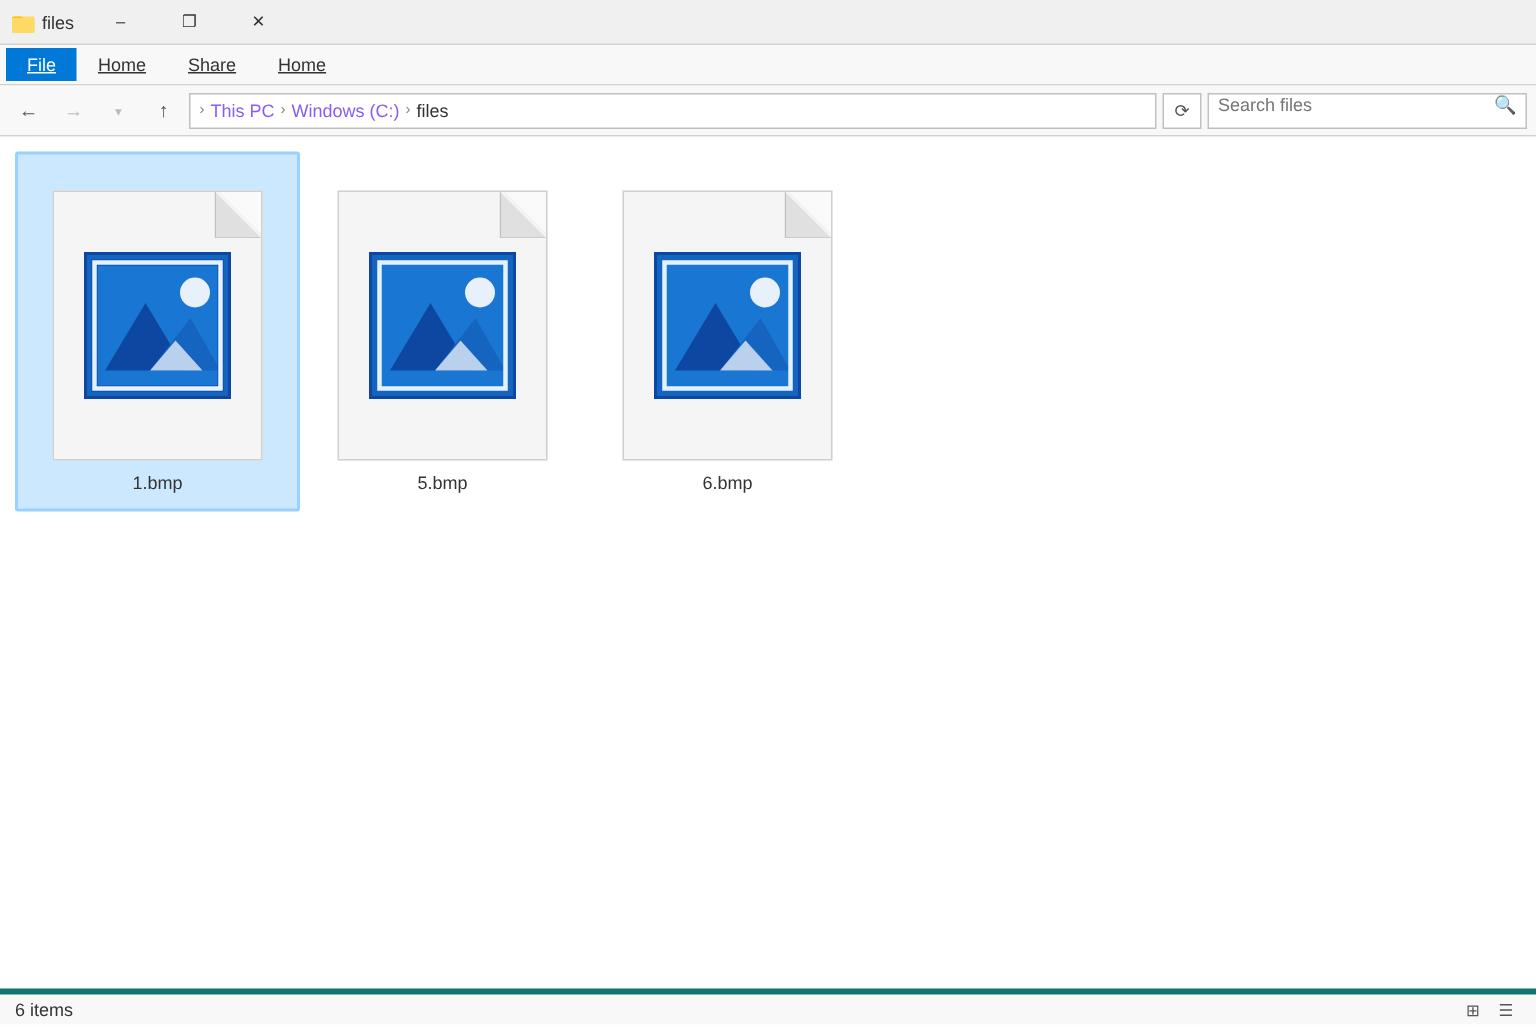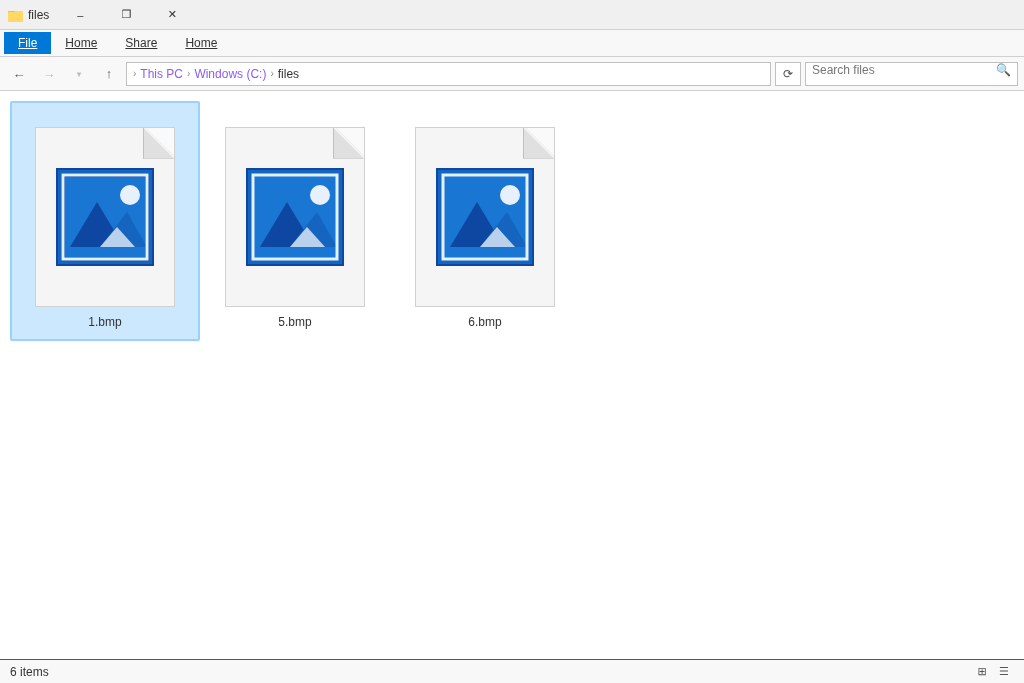--- a/index.html
+++ b/index.html
@@ -281,21 +281,21 @@
       max-width: 160px;
       overflow: hidden;
       text-overflow: ellipsis;
       white-space: nowrap;
     }
 
     
     .status-bar {
       height: 24px;
       background: #f8f8f8;
-      border-top: 1px solid #0f766e;
+      border-top: 4px solid #0f766e;
       display: flex;
       align-items: center;
       justify-content: space-between;
       padding: 10px 10px;
     }
     .status-text {
       font-size: 12px;
       color: #333;
     }
     .view-btns {

